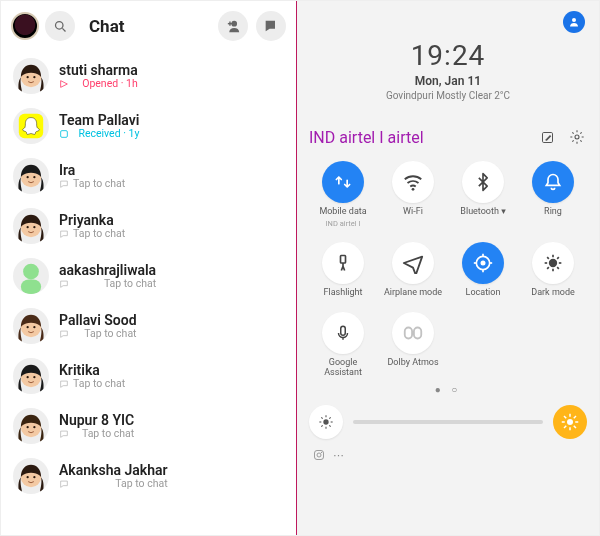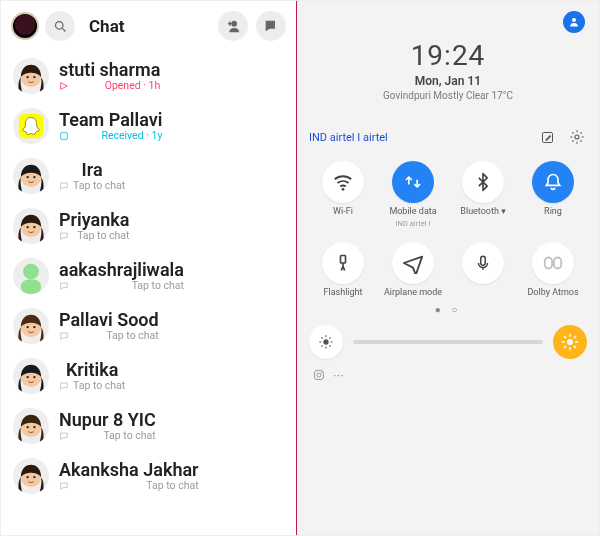--- a/index.html
+++ b/index.html
@@ -38,21 +38,21 @@
     display: flex; align-items: center; gap: 10px;
     padding: 7px 12px;
   }
   .chat-avatar {
     width: 36px; height: 36px; border-radius: 50%;
     background: #eee; flex-shrink: 0;
     display: flex; align-items: center; justify-content: center;
     overflow: hidden;
   }
   .chat-text { display: flex; flex-direction: column; line-height: 1.15; }
-  .chat-name { font-size: 18px; font-weight: 600; color: #222; text-align: center; }
+  .chat-name { font-size: 14px; font-weight: 600; color: #222; }
   .chat-sub { font-size: 10.5px; color: #9a9a9a; display: flex; align-items: center; gap: 4px; justify-content: space-between; }
   .sub-icon { width: 10px; height: 10px; display: inline-flex; align-items: center; justify-content: center; }
 
   
   .bm { width:100%; height:100%; }
   .bm-face { fill:#f3c9a3; }
   .snap-ghost { width: 30px; height: 30px; }
 
   
   .right {
@@ -66,21 +66,21 @@
     width: 22px; height: 22px; border-radius: 50%; background: #1a73e8;
     display:flex; align-items:center; justify-content:center;
   }
   .clock-block { text-align: center; margin-top: 30px; color:#444; }
   .clock { font-size: 28px; font-weight: 400; letter-spacing: 1px; }
   .date { font-size: 12px; font-weight: 600; margin-top: 2px; }
   .weather { font-size: 10px; color:#7c7c7c; margin-top: 2px; }
 
   .carrier-row {
     margin-top: 26px; display: flex; align-items: center;
-    font-size: 11px; color:#1d4ed8;
+    font-size: 16px; color:#a21caf;
   }
   .carrier-row .sp { flex:1; }
   .mini-btn { width: 20px; height: 20px; margin-left: 10px; color:#555; display:flex; align-items:center; justify-content:center; }
 
   .qs-grid {
     margin-top: 14px;
     display: grid; grid-template-columns: repeat(4, 1fr);
     row-gap: 14px; column-gap: 2px;
   }
   .qs-tile { display:flex; flex-direction:column; align-items:center; gap:4px; }
@@ -356,21 +356,21 @@
   <div class="acct-badge">
     <svg width="12" height="12" viewBox="0 0 24 24">
         <circle cx="12" cy="8" r="4" fill="#fff"></circle>
         <path d="M4 21c0-5 4-7 8-7s8 2 8 7" fill="#fff"></path>
       </svg>
   </div>
 
   <div class="clock-block">
     <div class="clock">19:24</div>
     <div class="date">Mon, Jan 11</div>
-    <div class="weather">Govindpuri Mostly Clear 17°C</div>
+    <div class="weather">Govindpuri Mostly Clear 2°C</div>
   </div>
 
   <div class="carrier-row">
     <span>IND airtel I airtel</span>
     <span class="sp"></span>
     <span class="mini-btn">
       <svg width="15" height="15" viewBox="0 0 24 24">
           <rect x="4" y="4" width="16" height="16" rx="2" fill="none" stroke="#555" stroke-width="1.6"></rect>
           <path d="M9 15l7-7 2 2-7 7H9v-2z" fill="#555"></path>
         </svg>
@@ -378,40 +378,40 @@
     <span class="mini-btn">
       <svg width="16" height="16" viewBox="0 0 24 24">
           <circle cx="12" cy="12" r="3" fill="none" stroke="#555" stroke-width="1.6"></circle>
           <path d="M12 2v3M12 19v3M2 12h3M19 12h3M5 5l2 2M17 17l2 2M19 5l-2 2M5 19l2-2" stroke="#555" stroke-width="1.6"></path>
         </svg>
     </span>
   </div>
 
   <div class="qs-grid" id="qs-grid">
       <div class="qs-tile">
+    <div class="qs-ico on ">
+          <svg width="20" height="20" viewBox="0 0 24 24">
+            <path d="M7 14V6m0 0l-3 3m3-3l3 3M17 10v8m0 0l3-3m-3 3l-3-3" stroke="currentColor" stroke-width="2" fill="none" stroke-linecap="round"></path>
+          </svg>
+        </div>
+    <div class="qs-label">Mobile data</div>
+    <div class="qs-sub">IND airtel I</div>
+      </div>
+      <div class="qs-tile">
     <div class="qs-ico  ">
           <svg width="22" height="22" viewBox="0 0 24 24">
             <path d="M3 9a14 14 0 0 1 18 0" fill="none" stroke="currentColor" stroke-width="2"></path>
             <path d="M6 13a10 10 0 0 1 12 0" fill="none" stroke="currentColor" stroke-width="2"></path>
             <path d="M9 17a5 5 0 0 1 6 0" fill="none" stroke="currentColor" stroke-width="2"></path>
             <circle cx="12" cy="20" r="1.5" fill="currentColor"></circle>
           </svg>
         </div>
     <div class="qs-label">Wi-Fi</div>
     </div>
       <div class="qs-tile">
-    <div class="qs-ico on ">
-          <svg width="20" height="20" viewBox="0 0 24 24">
-            <path d="M7 14V6m0 0l-3 3m3-3l3 3M17 10v8m0 0l3-3m-3 3l-3-3" stroke="currentColor" stroke-width="2" fill="none" stroke-linecap="round"></path>
-          </svg>
-        </div>
-    <div class="qs-label">Mobile data</div>
-    <div class="qs-sub">IND airtel I</div>
-      </div>
-      <div class="qs-tile">
     <div class="qs-ico  ">
           <svg width="20" height="20" viewBox="0 0 24 24">
             <path d="M12 2v20l7-6-14-8 14-0-7-6" fill="none" stroke="currentColor" stroke-width="2" stroke-linejoin="round" opacity="0"></path>
             <path d="M7 7l10 10-5 5V2l5 5L7 17" fill="none" stroke="currentColor" stroke-width="2" stroke-linejoin="round"></path>
           </svg>
         </div>
     <div class="qs-label">Bluetooth ▾</div>
     </div>
       <div class="qs-tile">
     <div class="qs-ico on ">
@@ -433,26 +433,58 @@
     </div>
       <div class="qs-tile">
     <div class="qs-ico  ">
           <svg width="22" height="22" viewBox="0 0 24 24">
             <path d="M2 12l20-7-7 20-3-8-10-5z" fill="none" stroke="currentColor" stroke-width="2" stroke-linejoin="round"></path>
           </svg>
         </div>
     <div class="qs-label">Airplane mode</div>
     </div>
       <div class="qs-tile">
+    <div class="qs-ico on ">
+          <svg width="20" height="20" viewBox="0 0 24 24">
+            <circle cx="12" cy="12" r="3" fill="currentColor"></circle>
+            <circle cx="12" cy="12" r="8" fill="none" stroke="currentColor" stroke-width="2"></circle>
+            <line x1="12" y1="1" x2="12" y2="4" stroke="currentColor" stroke-width="2"></line>
+            <line x1="12" y1="20" x2="12" y2="23" stroke="currentColor" stroke-width="2"></line>
+            <line x1="1" y1="12" x2="4" y2="12" stroke="currentColor" stroke-width="2"></line>
+            <line x1="20" y1="12" x2="23" y2="12" stroke="currentColor" stroke-width="2"></line>
+          </svg>
+        </div>
+    <div class="qs-label">Location</div>
+    </div>
+      <div class="qs-tile">
+    <div class="qs-ico  ">
+          <svg width="20" height="20" viewBox="0 0 24 24">
+            <circle cx="12" cy="12" r="5" fill="currentColor"></circle>
+            <g stroke="currentColor" stroke-width="2">
+              <line x1="12" y1="2" x2="12" y2="5"></line>
+              <line x1="12" y1="19" x2="12" y2="22"></line>
+              <line x1="2" y1="12" x2="5" y2="12"></line>
+              <line x1="19" y1="12" x2="22" y2="12"></line>
+              <line x1="5" y1="5" x2="7" y2="7"></line>
+              <line x1="17" y1="17" x2="19" y2="19"></line>
+              <line x1="19" y1="5" x2="17" y2="7"></line>
+              <line x1="5" y1="19" x2="7" y2="17"></line>
+            </g>
+          </svg>
+        </div>
+    <div class="qs-label">Dark mode</div>
+    </div>
+      <div class="qs-tile">
     <div class="qs-ico  ">
           <svg width="18" height="18" viewBox="0 0 24 24">
             <rect x="9" y="3" width="6" height="12" rx="3" fill="none" stroke="currentColor" stroke-width="2"></rect>
             <path d="M6 12a6 6 0 0 0 12 0M12 18v3" stroke="currentColor" stroke-width="2" fill="none"></path>
           </svg>
         </div>
+    <div class="qs-label">Google Assistant</div>
     </div>
       <div class="qs-tile">
     <div class="qs-ico  dim">
           <svg width="22" height="22" viewBox="0 0 24 24">
             <rect x="3" y="6" width="8" height="12" rx="4" fill="none" stroke="currentColor" stroke-width="2"></rect>
             <rect x="13" y="6" width="8" height="12" rx="4" fill="none" stroke="currentColor" stroke-width="2"></rect>
           </svg>
         </div>
     <div class="qs-label">Dolby Atmos</div>
     </div>

